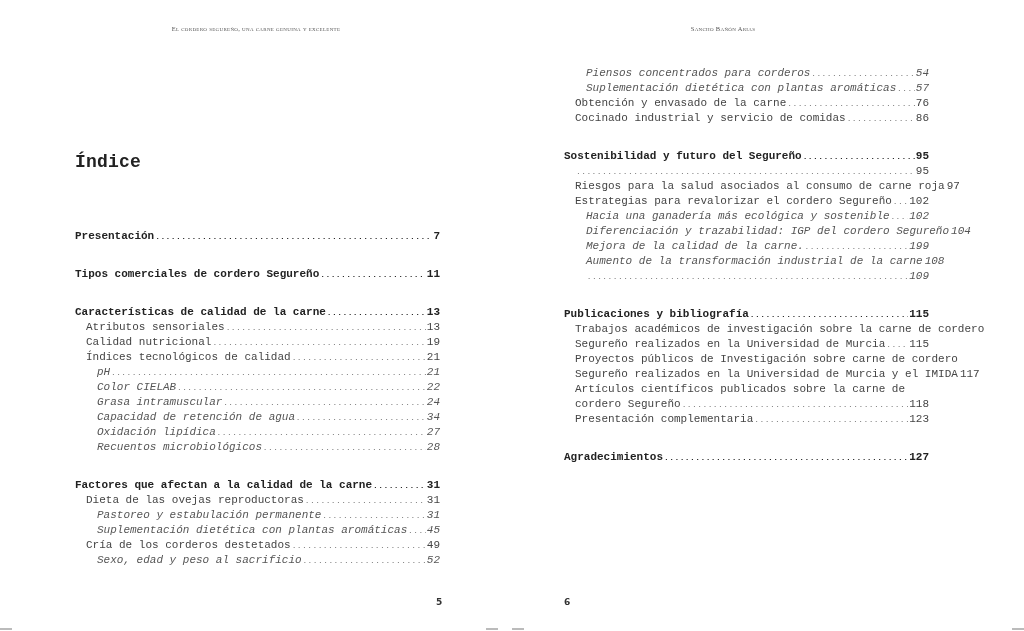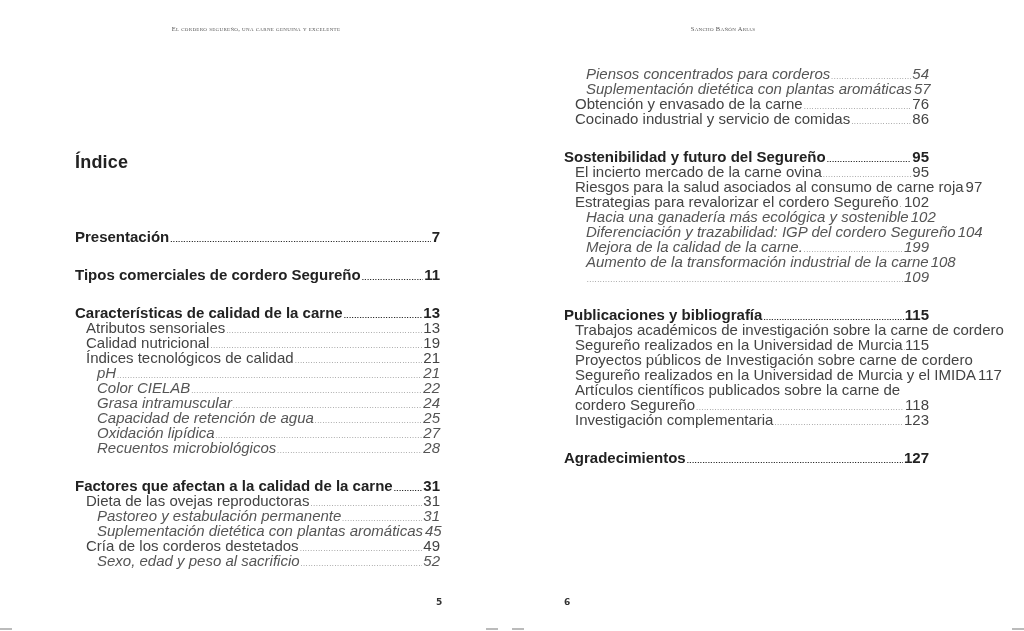--- a/index.html
+++ b/index.html
@@ -12,23 +12,23 @@
   .page-right { left: 512px; width: 512px; }
   .running-head {
     position: absolute; top: 25px; left: 0; width: 100%; text-align: center;
     font-family: "Liberation Serif", "DejaVu Serif", serif; font-size: 6.5px; color: #555;
     font-variant: small-caps; letter-spacing: 0.3px;
   }
   .page-left .running-head { left: 0; width: 512px; }
   .page-right .running-head { left: 0; width: 422px; text-align: center; }
   .title {
     position: absolute; left: 75px; top: 152px; font-size: 18px; font-weight: bold; color: #222;
-    font-family: Liberation Sans, sans-serif; letter-spacing: 0.2px;
+    font-family: Liberation Mono, monospace; letter-spacing: 0.2px;
   }
-  .toc { position: absolute; font-family: Liberation Sans, sans-serif; font-size: 15px; }
+  .toc { position: absolute; font-family: Liberation Mono, monospace; font-size: 11px; }
   .toc-left { left: 75px; width: 365px; }
   .toc-right { left: 564px; width: 365px; }
   .entry { display: flex; align-items: baseline; height: 15px; line-height: 15px; white-space: nowrap; }
   .entry .label { flex: 0 0 auto; }
   .entry .dots { flex: 1 1 auto; overflow: hidden; color: #777; margin: 0 1px; }
   .entry .dots::after { content: "..................................................................................................................................................................................................................................."; letter-spacing: 0.4px; font-size: 8px; }
   .entry .pg { flex: 0 0 auto; }
   .lvl0 { font-weight: bold; color: #222; margin-top: 6px; }
   .lvl0 .dots { color: #222; }
   .lvl1 { padding-left: 11px; color: #444; }
@@ -90,21 +90,21 @@
         <span class="pg">22</span>
       </div>
       <div class="entry lvl2">
         <span class="label">Grasa intramuscular</span>
         <span class="dots"></span>
         <span class="pg">24</span>
       </div>
       <div class="entry lvl2">
         <span class="label">Capacidad de retención de agua</span>
         <span class="dots"></span>
-        <span class="pg">25</span>
+        <span class="pg">34</span>
       </div>
       <div class="entry lvl2">
         <span class="label">Oxidación lipídica</span>
         <span class="dots"></span>
         <span class="pg">27</span>
       </div>
       <div class="entry lvl2">
         <span class="label">Recuentos microbiológicos</span>
         <span class="dots"></span>
         <span class="pg">28</span>
@@ -173,21 +173,20 @@
       <span class="dots"></span>
       <span class="pg">86</span>
     </div>
     <div class="gap"></div>
     <div class="entry lvl0">
       <span class="label">Sostenibilidad y futuro del Segureño</span>
       <span class="dots"></span>
       <span class="pg">95</span>
     </div>
     <div class="entry lvl1">
-      <span class="label">El incierto mercado de la carne ovina</span>
       <span class="dots"></span>
       <span class="pg">95</span>
     </div>
     <div class="entry lvl1">
       <span class="label">Riesgos para la salud asociados al consumo de carne roja</span>
       <span class="dots"></span>
       <span class="pg">97</span>
     </div>
     <div class="entry lvl1">
       <span class="label">Estrategias para revalorizar el cordero Segureño</span>
@@ -236,21 +235,21 @@
       <span class="dots"></span>
       <span class="pg">117</span>
     </div>
     <div class="wrapline">Artículos científicos publicados sobre la carne de</div>
     <div class="entry lvl1">
       <span class="label">cordero Segureño</span>
       <span class="dots"></span>
       <span class="pg">118</span>
     </div>
     <div class="entry lvl1">
-      <span class="label">Investigación complementaria</span>
+      <span class="label">Presentación complementaria</span>
       <span class="dots"></span>
       <span class="pg">123</span>
     </div>
     <div class="gap"></div>
     <div class="entry lvl0">
       <span class="label">Agradecimientos</span>
       <span class="dots"></span>
       <span class="pg">127</span>
     </div>
   </div>

